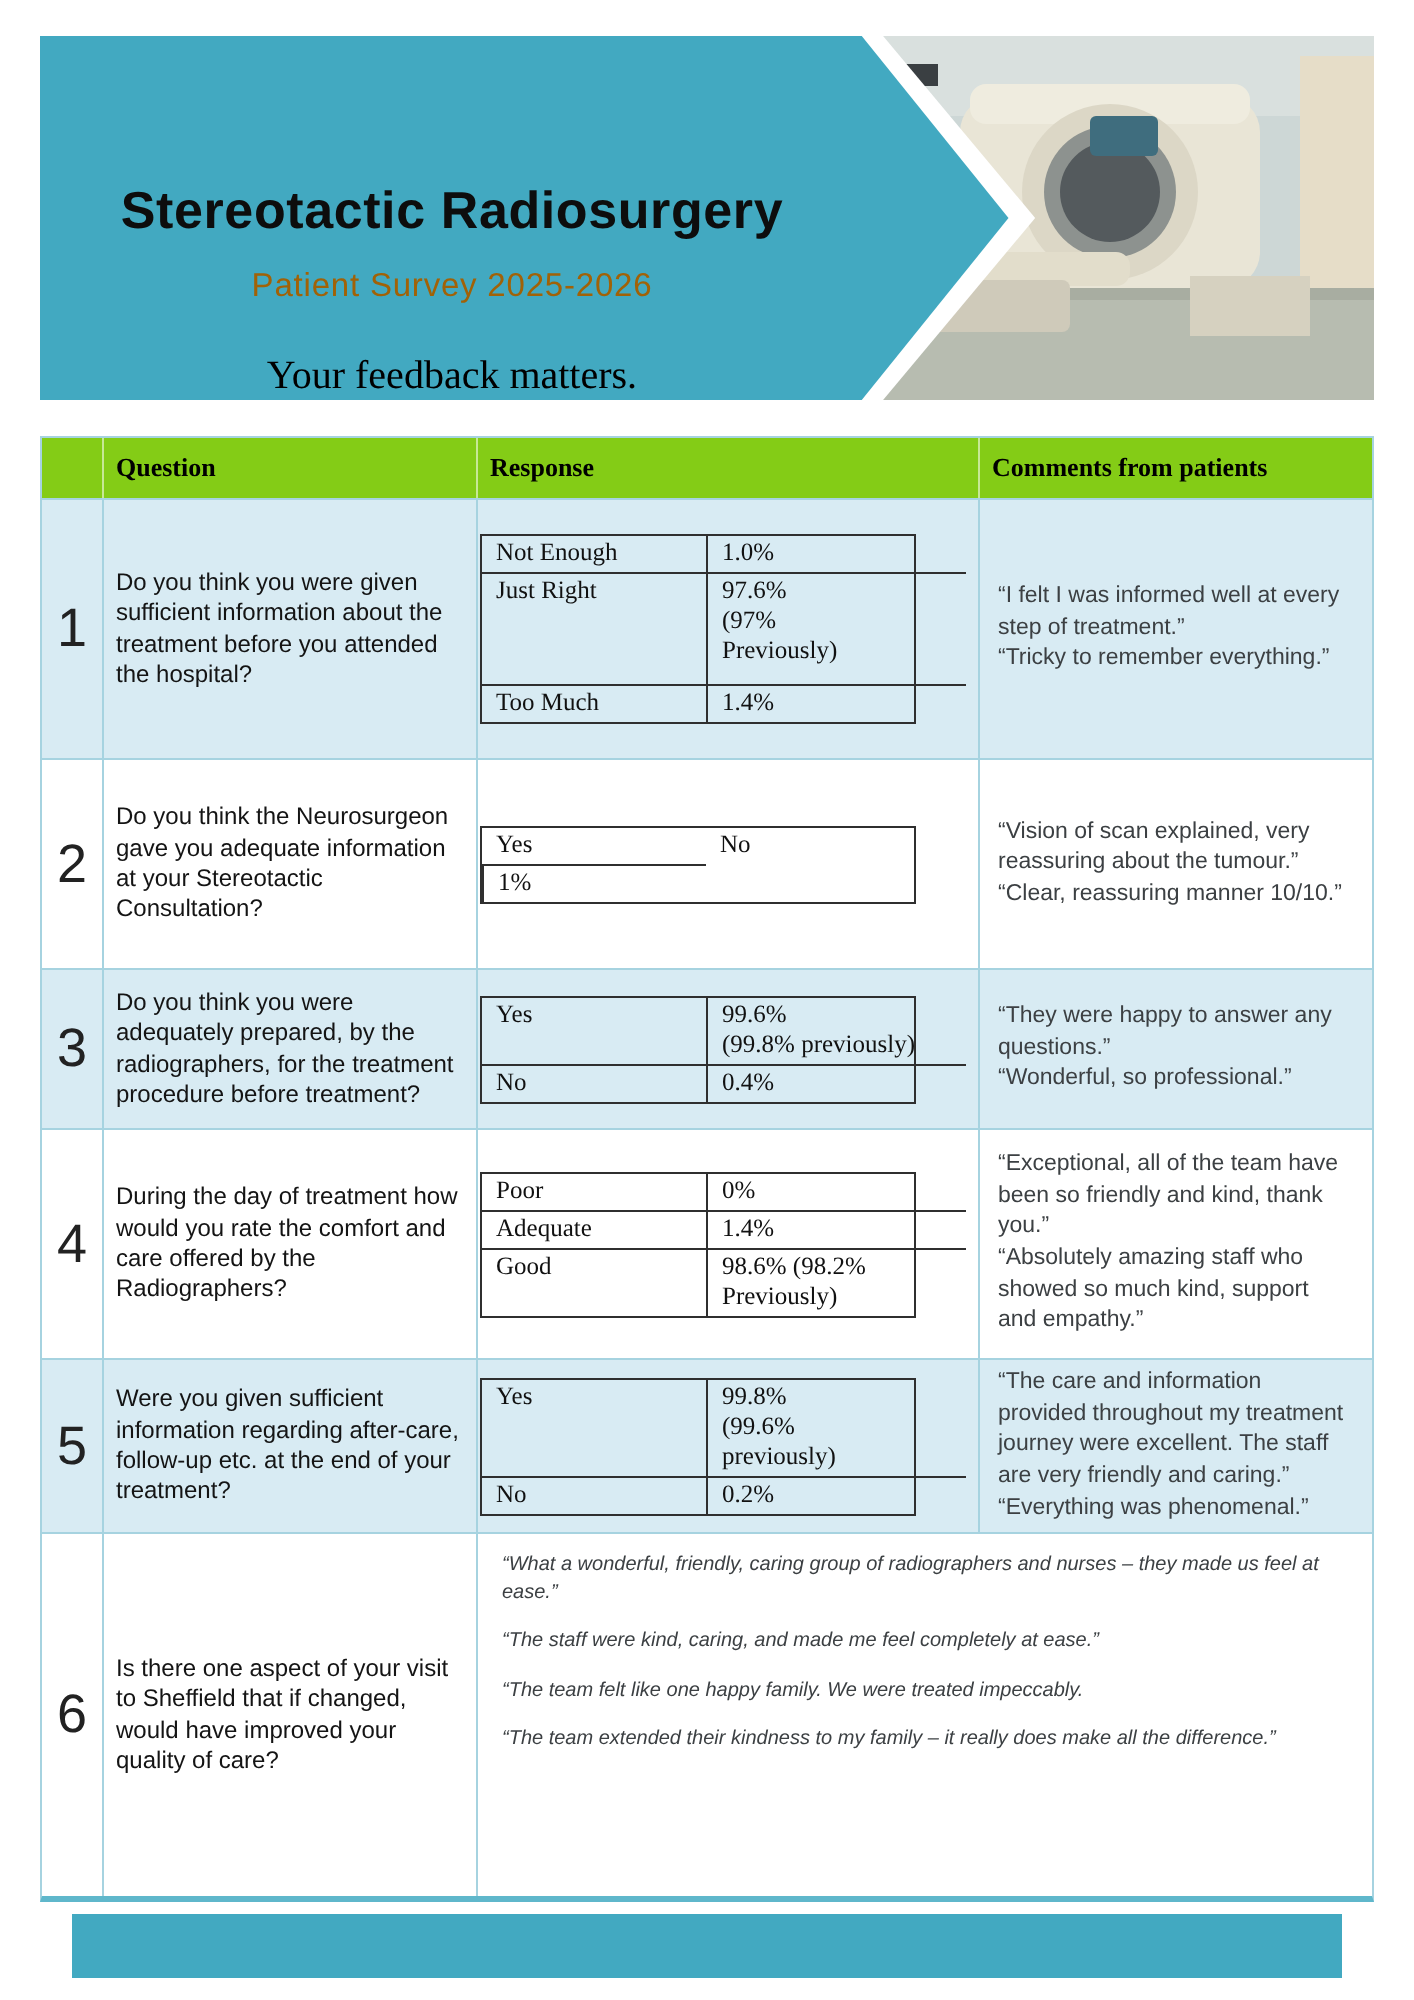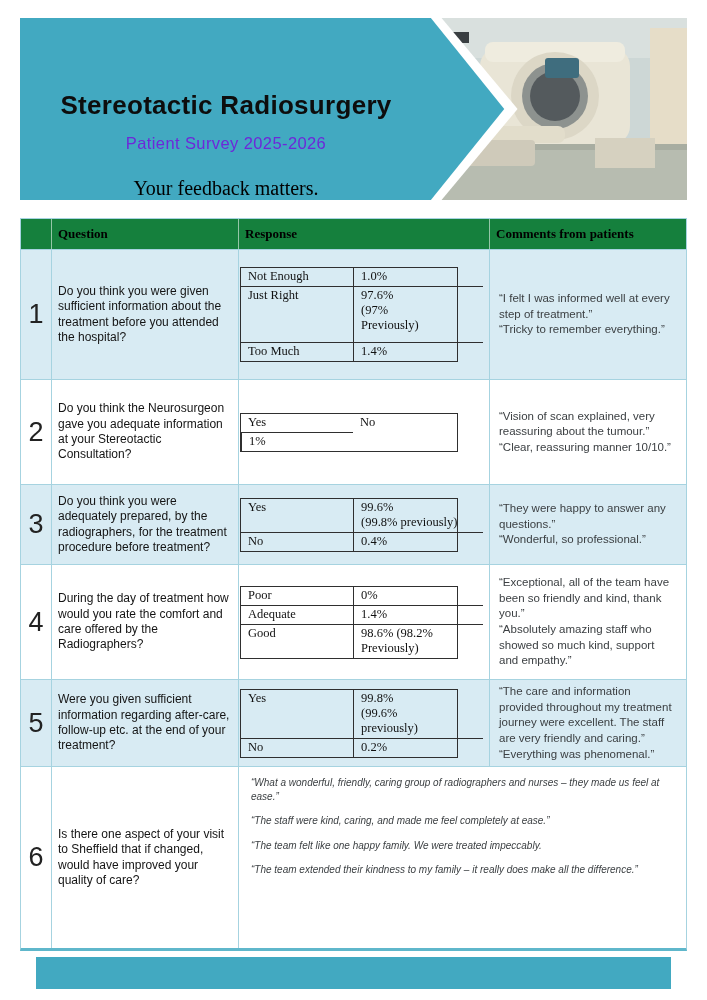--- a/index.html
+++ b/index.html
@@ -10,21 +10,21 @@
   .header{position:absolute;left:20px;top:18px;width:667px;height:182px;}
   .photo{position:absolute;right:0;top:0;width:262px;height:182px;overflow:hidden;}
   .chevron-white{position:absolute;left:0;top:0;width:100%;height:100%;background:#fff;
         clip-path:polygon(0 0,63.2% 0,74.6% 50%,63.2% 100%,0 100%);}
   .band-teal{position:absolute;left:0;top:0;width:100%;height:100%;
         clip-path:polygon(0 0,61.6% 0,72.6% 50%,61.6% 100%,0 100%);}
   .header-text{position:absolute;left:0;top:0;width:412px;height:182px;
         display:flex;flex-direction:column;align-items:center;justify-content:space-between;
         padding-top:74px;box-sizing:border-box;}
   .title{font-size:26px;font-weight:bold;color:#0d0d0d;letter-spacing:.3px;line-height:1.05;}
-  .subtitle{font-size:16.5px;color:#6d28d9;margin-top:7px;letter-spacing:.4px;}
+  .subtitle{font-size:16.5px;color:#a16207;margin-top:7px;letter-spacing:.4px;}
   .tagline{font-family:"Liberation Serif",serif;font-size:20px;color:#000;margin-top:16px;}
 
   
   .survey-table{position:absolute;left:20px;top:218px;width:667px;box-sizing:border-box;
         border:1px solid #A6D3E0;border-bottom:3px solid #5FB7CB;}
   .trow{display:grid;grid-template-columns:30px 187px 251px 1fr;box-sizing:border-box;
         border-top:1px solid #A6D3E0;}
   .trow.wide{grid-template-columns:30px 187px 1fr;}
   .trow:first-child{border-top:none;}
   .cell{box-sizing:border-box;border-left:1px solid #A6D3E0;min-width:0;}
@@ -92,21 +92,21 @@
     <div class="band-teal" style="background:#42A9C1;"></div>
     <div class="header-text">
       <div class="title">Stereotactic Radiosurgery</div>
       <div class="subtitle">Patient Survey 2025-2026</div>
       <div class="tagline">Your feedback matters.</div>
     </div>
   </div>
 
   <div class="survey-table">
 
-    <div class="trow thead" style="background:#15803d;">
+    <div class="trow thead" style="background:#84cc16;">
       <div class="cell"></div>
       <div class="cell">Question</div>
       <div class="cell">Response</div>
       <div class="cell">Comments from patients</div>
     </div>
 
     <div class="trow r1 alt">
       <div class="cell num">1</div>
       <div class="cell q">Do you think you were given sufficient information about the treatment before you attended the hospital?</div>
       <div class="cell resp">

